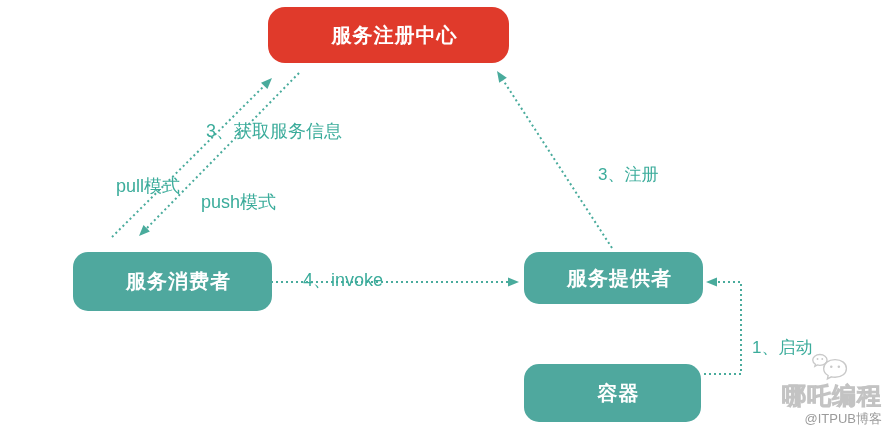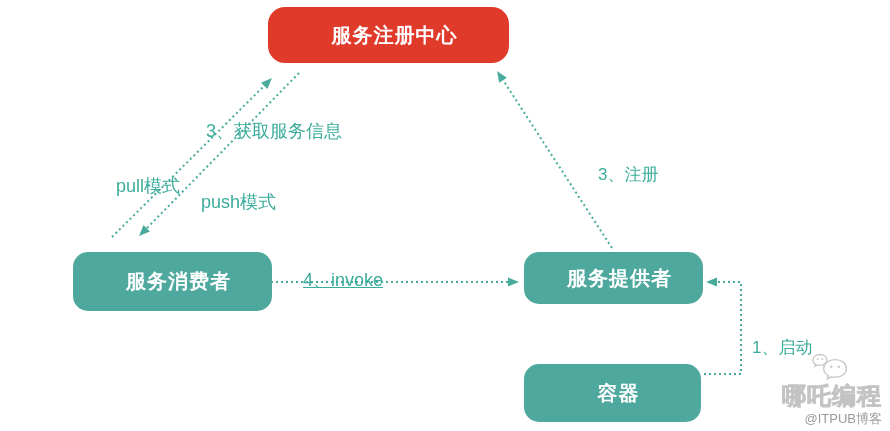--- a/index.html
+++ b/index.html
@@ -99,21 +99,21 @@
   </div>
 
   <span class="edge-label" style="left:206px; top:103px; font-size:18px;">3、获取服务信息</span>
 
   <span class="edge-label" style="left:116px; top:158px; font-size:18px;">pull模式</span>
 
   <span class="edge-label" style="left:201px; top:174px; font-size:18px;">push模式</span>
 
   <span class="edge-label" style="left:598px; top:147px; font-size:17px;">3、注册</span>
 
-  <span class="edge-label" style="left:303px; top:252px; font-size:18px;text-decoration:underline;">4、invoke</span>
+  <span class="edge-label" style="left:303px; top:252px; font-size:18px;">4、invoke</span>
 
   <span class="edge-label" style="left:752px; top:320px; font-size:17px;">1、启动</span>
 
   <div class="watermark">
     <div class="wm-row">
       <svg class="wm-logo" width="44" height="32" viewBox="0 0 50 38">
         <g fill="none" stroke="#c9c9c9" stroke-width="1.6">
           <path d="M13 3 C8 3 4.5 6 4.5 9.5 C4.5 11.6 5.8 13.4 7.7 14.5 L7 17 L9.9 15.4 C10.9 15.7 11.9 15.8 13 15.8 C18 15.8 21.5 13 21.5 9.5 C21.5 6 18 3 13 3 Z"></path>
           <path d="M31 9 C23 9 17.5 13.5 17.5 19.5 C17.5 23 19.6 26 22.8 27.9 L21.9 32 L26.6 29.5 C28 29.9 29.5 30 31 30 C39 30 44.5 25.5 44.5 19.5 C44.5 13.5 39 9 31 9 Z"></path>
         </g>

